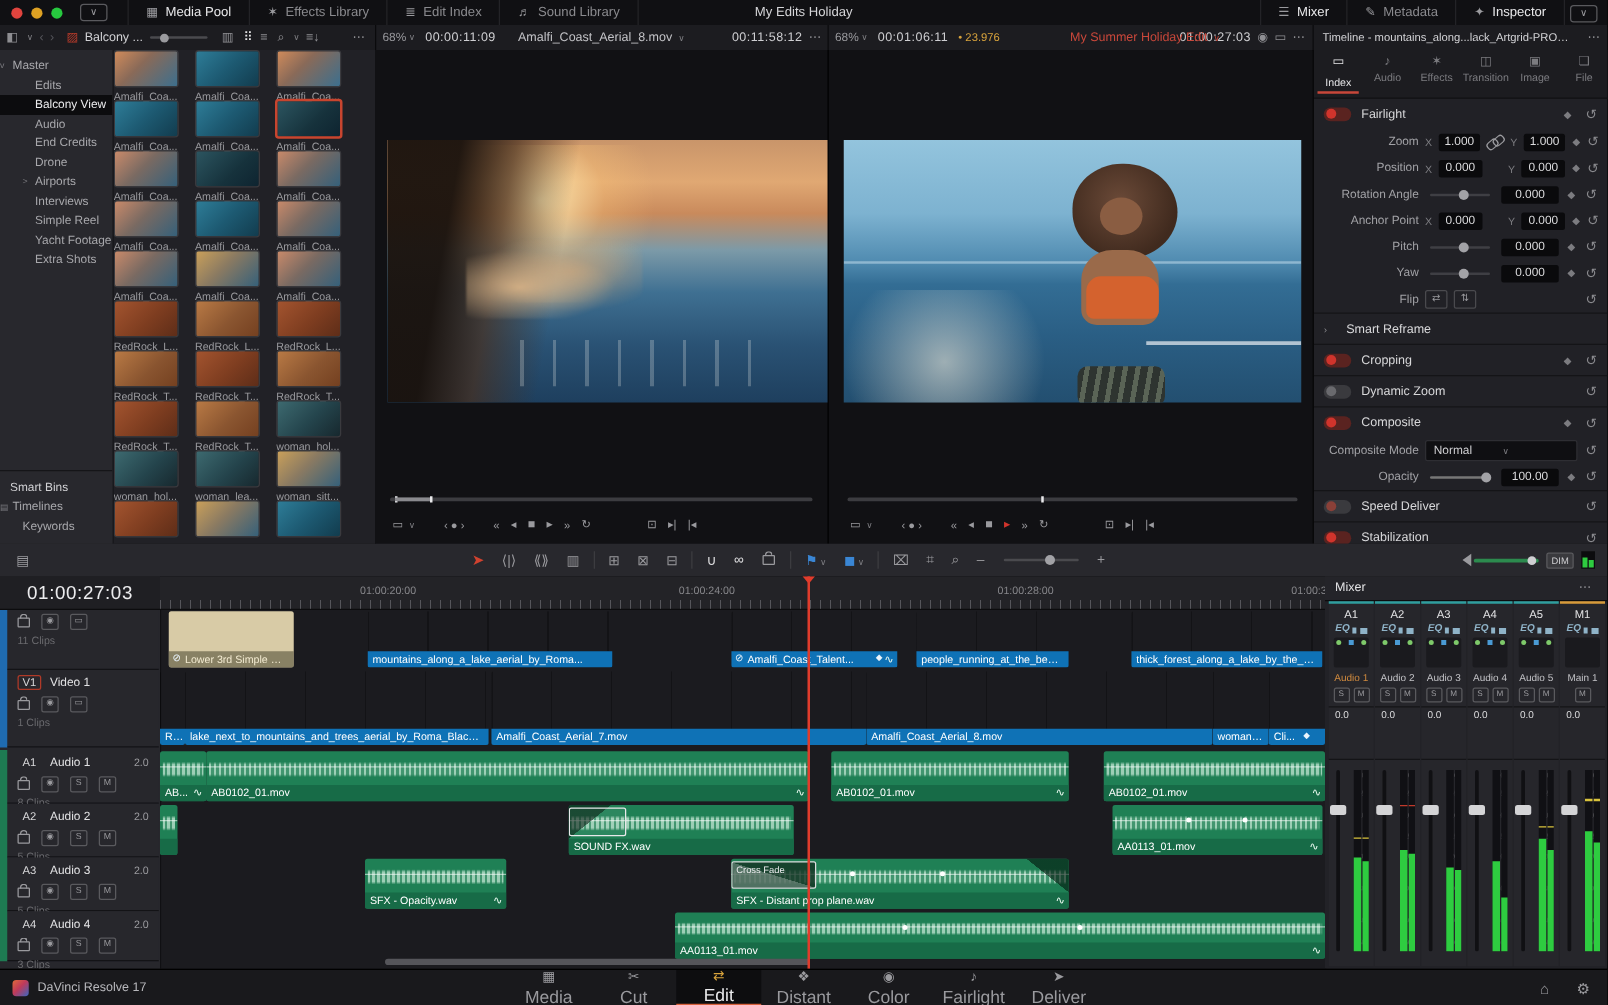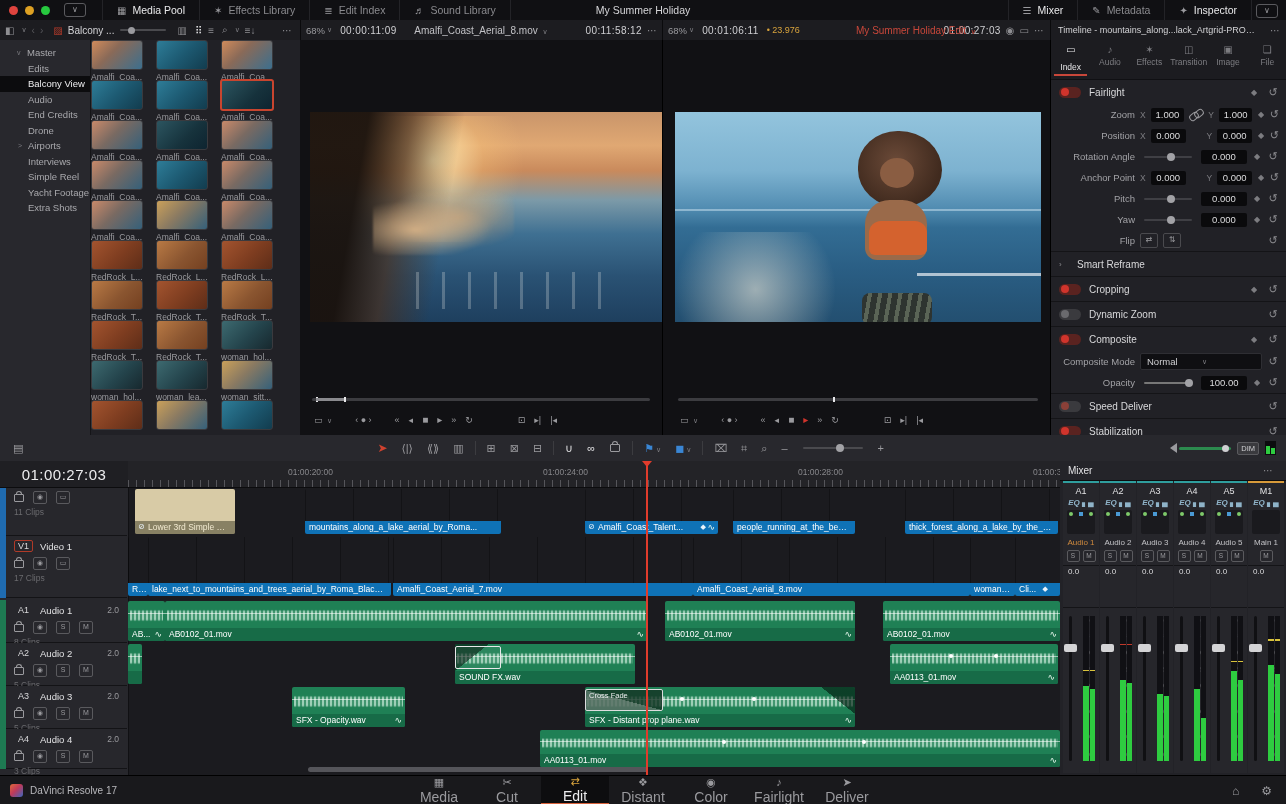--- a/index.html
+++ b/index.html
@@ -25,21 +25,21 @@
   .zicon{margin:0 5px;font-size:10px;color:#8e8e92;}
   .chev{font-size:7px;color:#7c7c80;margin-left:2px;}
   .tc{font-size:10px;color:#cfcfd2;letter-spacing:.4px;}
   .centerlbl{position:absolute;left:0;right:0;text-align:center;font-size:10px;color:#c2c2c6;pointer-events:none;}
   .red{color:#c8473a;}
   .slider-sm{width:46px;height:2px;background:#4a4a4e;border-radius:1px;position:relative;margin:0 6px;}
   .slider-sm i{position:absolute;left:8px;top:-2.5px;width:7px;height:7px;border-radius:50%;background:#9a9a9e;}
   
   .mediapool{position:absolute;left:0;top:40px;width:300px;height:395px;background:#212126;border-right:1px solid #000;}
   .bins{position:absolute;left:0;top:0;width:90px;height:395px;background:#28282d;border-right:1px solid #151518;overflow:hidden;}
-  .binrow{height:15.5px;display:flex;align-items:center;font-size:9.5px;color:#a8a8ac;padding-left:17px;white-space:nowrap;}
+  .binrow{height:15.5px;display:flex;align-items:center;font-size:9.5px;color:#a8a8ac;padding-left:0;white-space:nowrap;}
   .binrow .bchev{width:10px;color:#7c7c80;font-size:7px;}
   .binrow.sel{background:#0c0c0e;color:#ececee;}
   .binrow.lvl1{padding-left:18px;}
   .smartbins{position:absolute;left:0;bottom:0;width:100%;border-top:1px solid #151518;padding:6px 0;background:#28282d;}
   .sbhead{font-size:9.5px;color:#d2d2d5;padding:2px 8px;}
   .grid{position:absolute;left:91px;top:0;right:0;bottom:0;overflow:hidden;padding:8px 0 0 9px;}
   .cell{position:absolute;width:62px;}
   .thumb{width:50px;height:28px;border-radius:3px;border:1px solid #3a3a3e;}
   .cell.sel .thumb{border:2px solid #c8452f;margin:-1px;}
   .clabel{font-size:8.5px;color:#9a9a9e;margin-top:2px;width:56px;overflow:hidden;text-overflow:ellipsis;white-space:nowrap;}
@@ -236,21 +236,21 @@
         </div>
         <div class="toptab">
           <span class="ticon">≣</span>
           <span>Edit Index</span>
         </div>
         <div class="toptab">
           <span class="ticon">♬</span>
           <span>Sound Library</span>
         </div>
       </div>
-    <div class="toptitle">My Summer Holiday</div>
+    <div class="toptitle">My Edits Holiday</div>
     <div class="toptabs-r toptabs" id="toptabs-right">
         <div class="toptab active">
           <span class="ticon">☰</span>
           <span>Mixer</span>
         </div>
         <div class="toptab">
           <span class="ticon">✎</span>
           <span>Metadata</span>
         </div>
         <div class="toptab active">
@@ -344,20 +344,30 @@
             <span class="bchev"></span>
             <span>Simple Reel</span>
           </div>
           <div class="binrow lvl1">
             <span class="bchev"></span>
             <span>Yacht Footage</span>
           </div>
           <div class="binrow lvl1">
             <span class="bchev"></span>
             <span>Extra Shots</span>
+          </div>
+        </div>
+        <div class="smartbins">
+          <div class="sbhead">Smart Bins</div>
+          <div class="binrow">
+            <span class="bchev">▤</span>
+            <span>Timelines</span>
+          </div>
+          <div class="binrow lvl1">
+            <span>Keywords</span>
           </div>
         </div>
       </div>
     <div class="grid" id="grid">
         <div class="cell" style="left: 0px; top: 0px;">
           <div class="thumb t1"></div>
           <div class="clabel">Amalfi_Coa...</div>
         </div>
         <div class="cell" style="left: 65px; top: 0px;">
           <div class="thumb t2"></div>
@@ -761,21 +771,21 @@
           <div class="thdr" style="top: 75px; height: 62px;">
             <div class="nrow">
               <span class="badge hot">V1</span>
               <span class="tname">Video 1</span>
             </div>
             <div class="icons">
               <span class="minilock" style="margin: 0px;"></span>
               <span class="sqbtn">◉</span>
               <span class="sqbtn">▭</span>
             </div>
-            <div class="tcount">17 Clips</div>
+            <div class="tcount">1 Clips</div>
           </div>
           <div class="thdr" style="top: 139px; height: 43px;">
             <div class="nrow">
               <span class="badge">A1</span>
               <span class="tname">Audio 1</span>
               <span class="tch">2.0</span>
             </div>
             <div class="icons">
               <span class="minilock" style="margin: 0px;"></span>
               <span class="sqbtn">◉</span>
@@ -836,21 +846,21 @@
             <div class="rlabel" style="left: 415px;">01:00:24:00</div>
             <div class="rlabel" style="left: 670px;">01:00:28:00</div>
             <div class="rlabel" style="left: 905px;">01:00:32:00</div>
           </div>
         </div>
       <div id="tlclips">
           <div class="clip title-clip" style="left: 7px; width: 100px; top: 28px; height: 45px;">
             <div class="lbar" style="padding-left: 13px;">Lower 3rd Simple Underline</div>
             <span class="fbadge">⊘</span>
           </div>
-          <div class="clip video-clip" style="left: 177px; width: 196px; top: 28px; height: 45px; text-decoration: underline;">
+          <div class="clip video-clip" style="left: 166px; width: 196px; top: 28px; height: 45px; text-decoration: underline;">
             <div class="filmstrip fs t2"></div>
             <div class="lbar">mountains_along_a_lake_aerial_by_Roma...</div>
           </div>
           <div class="clip video-clip" style="left: 457px; width: 133px; top: 28px; height: 45px;">
             <div class="filmstrip fs t4"></div>
             <div class="lbar" style="padding-left: 13px;">Amalfi_Coast_Talent...</div>
             <span class="fbadge">⊘</span>
             <span class="tilde">∿</span>
             <span class="ldiamond">◆</span>
           </div>
@@ -938,21 +948,21 @@
             <span class="tilde">∿</span>
           </div>
           <div class="clip audio" style="left: 457px; width: 270px; top: 226px; height: 40px;">
             <div class="wave"></div>
             <div class="volline"></div>
             <div class="adot" style="left: 35%;"></div>
             <div class="adot" style="left: 62%;"></div>
             <div class="fadeout"></div>
             <div class="lbar">SFX - Distant prop plane.wav</div>
             <span class="tilde">∿</span>
-            <div class="crossfade" style="left: 0px; width: 78px;">Cross Fade</div>
+            <div class="crossfade" style="left: 0px; width: 68px;">Cross Fade</div>
           </div>
           <div class="clip audio" style="left: 412px; width: 520px; top: 269px; height: 37px;">
             <div class="wave"></div>
             <div class="volline"></div>
             <div class="adot" style="left: 35%;"></div>
             <div class="adot" style="left: 62%;"></div>
             <div class="lbar">AA0113_01.mov</div>
             <span class="tilde">∿</span>
           </div>
         </div>

